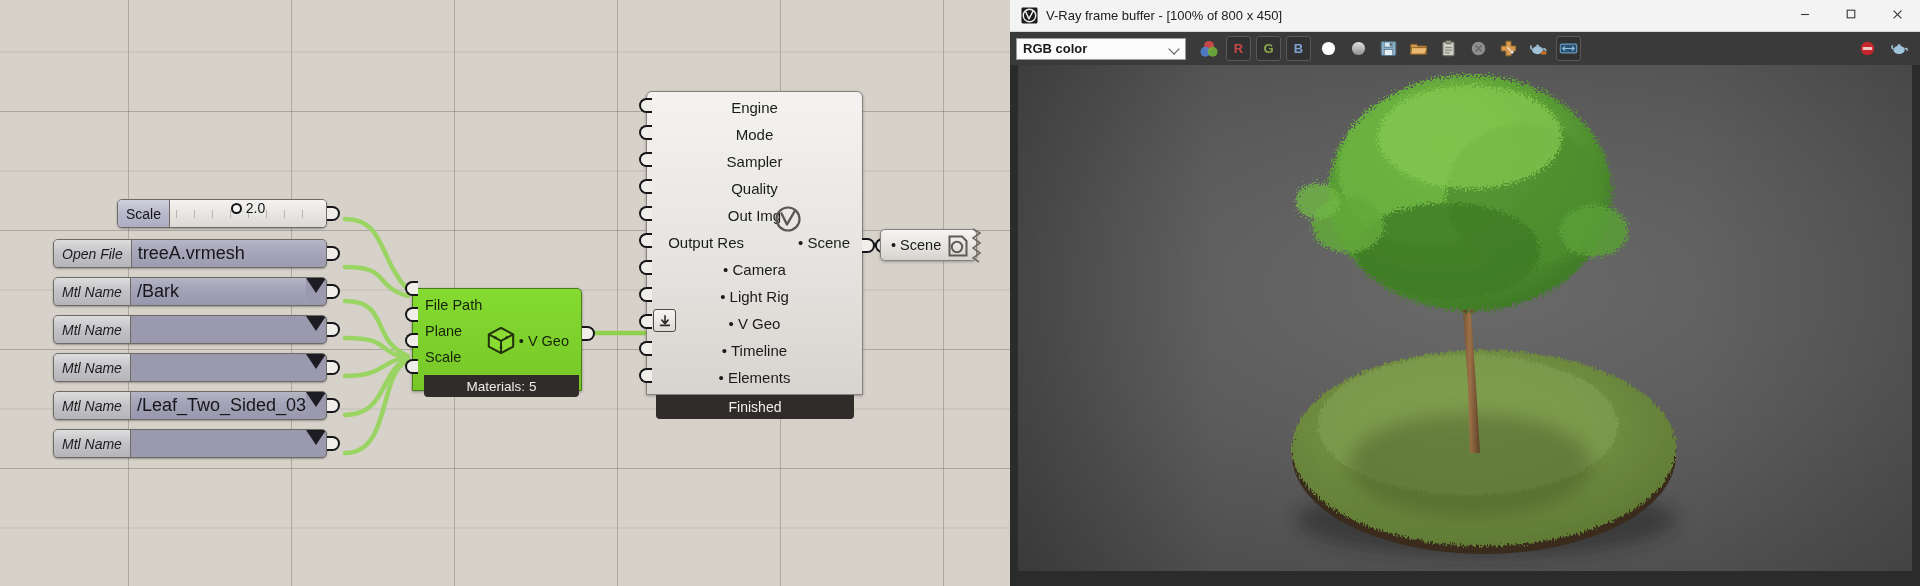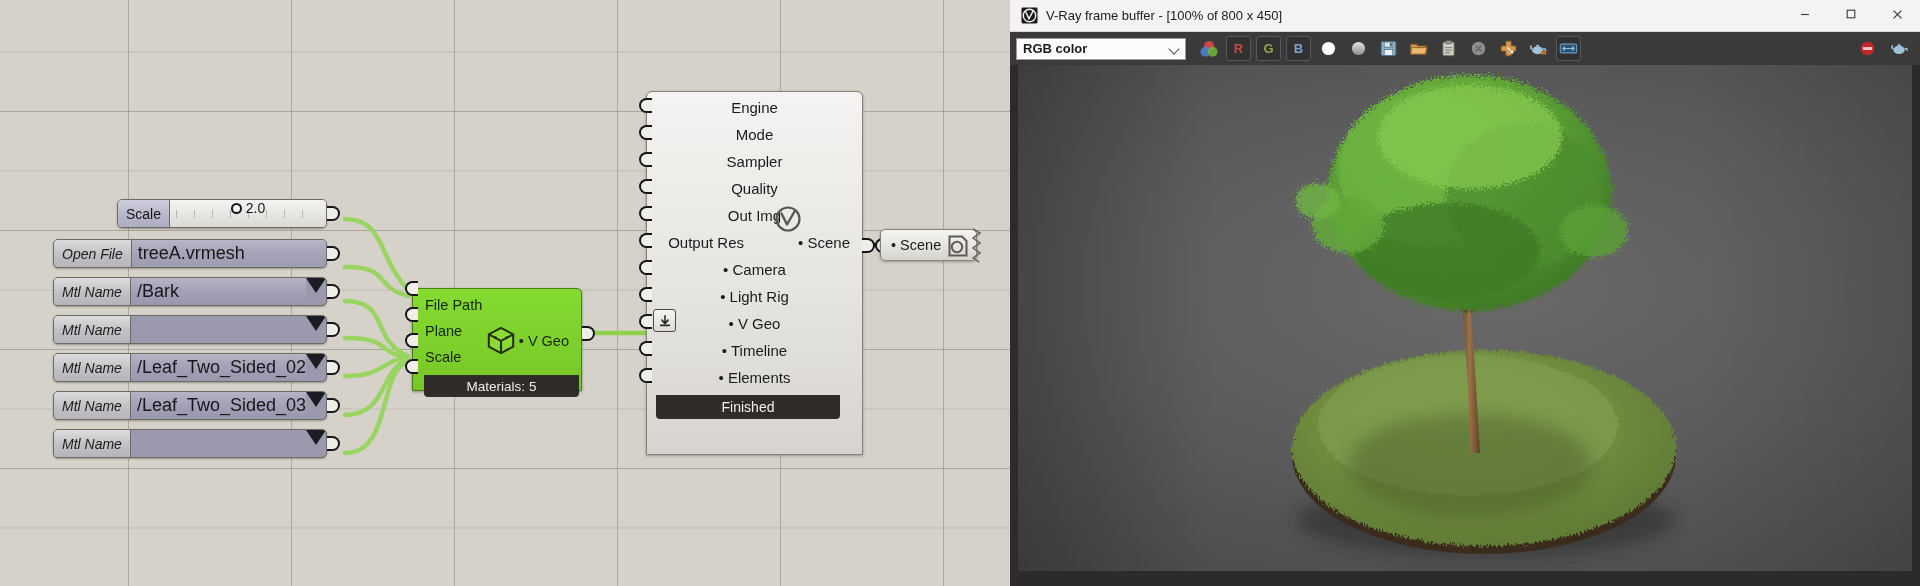--- a/index.html
+++ b/index.html
@@ -145,35 +145,35 @@
     font-size: 13.5px;
     display: flex; align-items: center; justify-content: center;
   }
   #vicon {
     position: absolute; left: 73px; top: 36px; width: 30px; height: 30px;
   }
 
   
   #rnode {
     position: absolute;
-    left: 646px; top: 91px; width: 217px; height: 364px;
+    left: 646px; top: 91px; width: 217px; height: 304px;
     background: linear-gradient(to bottom, #f4f3f1 0%, #e6e4e0 55%, #d7d4cf 100%);
     border: 1px solid #85827c;
     border-radius: 6px 6px 0 0;
     box-shadow: 0 1px 3px rgba(0,0,0,0.30);
   }
   #rnode .rrow {
     position: absolute;
     font-size: 15px; color: #1b1b1b; white-space: nowrap;
   }
   #rnode .rcenter { left: 0; right: 0; text-align: center; }
   #rnode .rleft  { right: 118px; text-align: left; }
   #rfooter {
     position: absolute;
-    left: 656px; top: 395px; width: 184px; height: 24px;
+    left: 656px; top: 395px; width: 198px; height: 24px;
     background: #2f2c29;
     border-radius: 0 0 4px 4px;
     color: #f2f0ec; font-size: 14px;
     display: flex; align-items: center; justify-content: center;
   }
   #vraylogo {
     position: absolute; left: 128px; top: 114px; width: 26px; height: 26px;
   }
   #dlbtn {
     position: absolute; left: 653px; top: 309px;
@@ -328,21 +328,20 @@
     <div class="port" style="left:327px; top:284px;"></div>
 
     <div class="pnode" style="left:53px; top:315px; width:274px;">
       <div class="plabel">Mtl Name</div>
       <div class="caret"></div>
     </div>
     <div class="port" style="left:327px; top:322px;"></div>
 
     <div class="pnode" style="left:53px; top:353px; width:274px;">
       <div class="plabel">Mtl Name</div>
-      <div class="pvalue">/Leaf_Two_Sided_02</div>
       <div class="caret"></div>
     </div>
     <div class="port" style="left:327px; top:360px;"></div>
 
     <div class="pnode" style="left:53px; top:391px; width:274px;">
       <div class="plabel">Mtl Name</div>
       <div class="pvalue">/Leaf_Two_Sided_03</div>
       <div class="caret"></div>
     </div>
     <div class="port" style="left:327px; top:398px;"></div>

